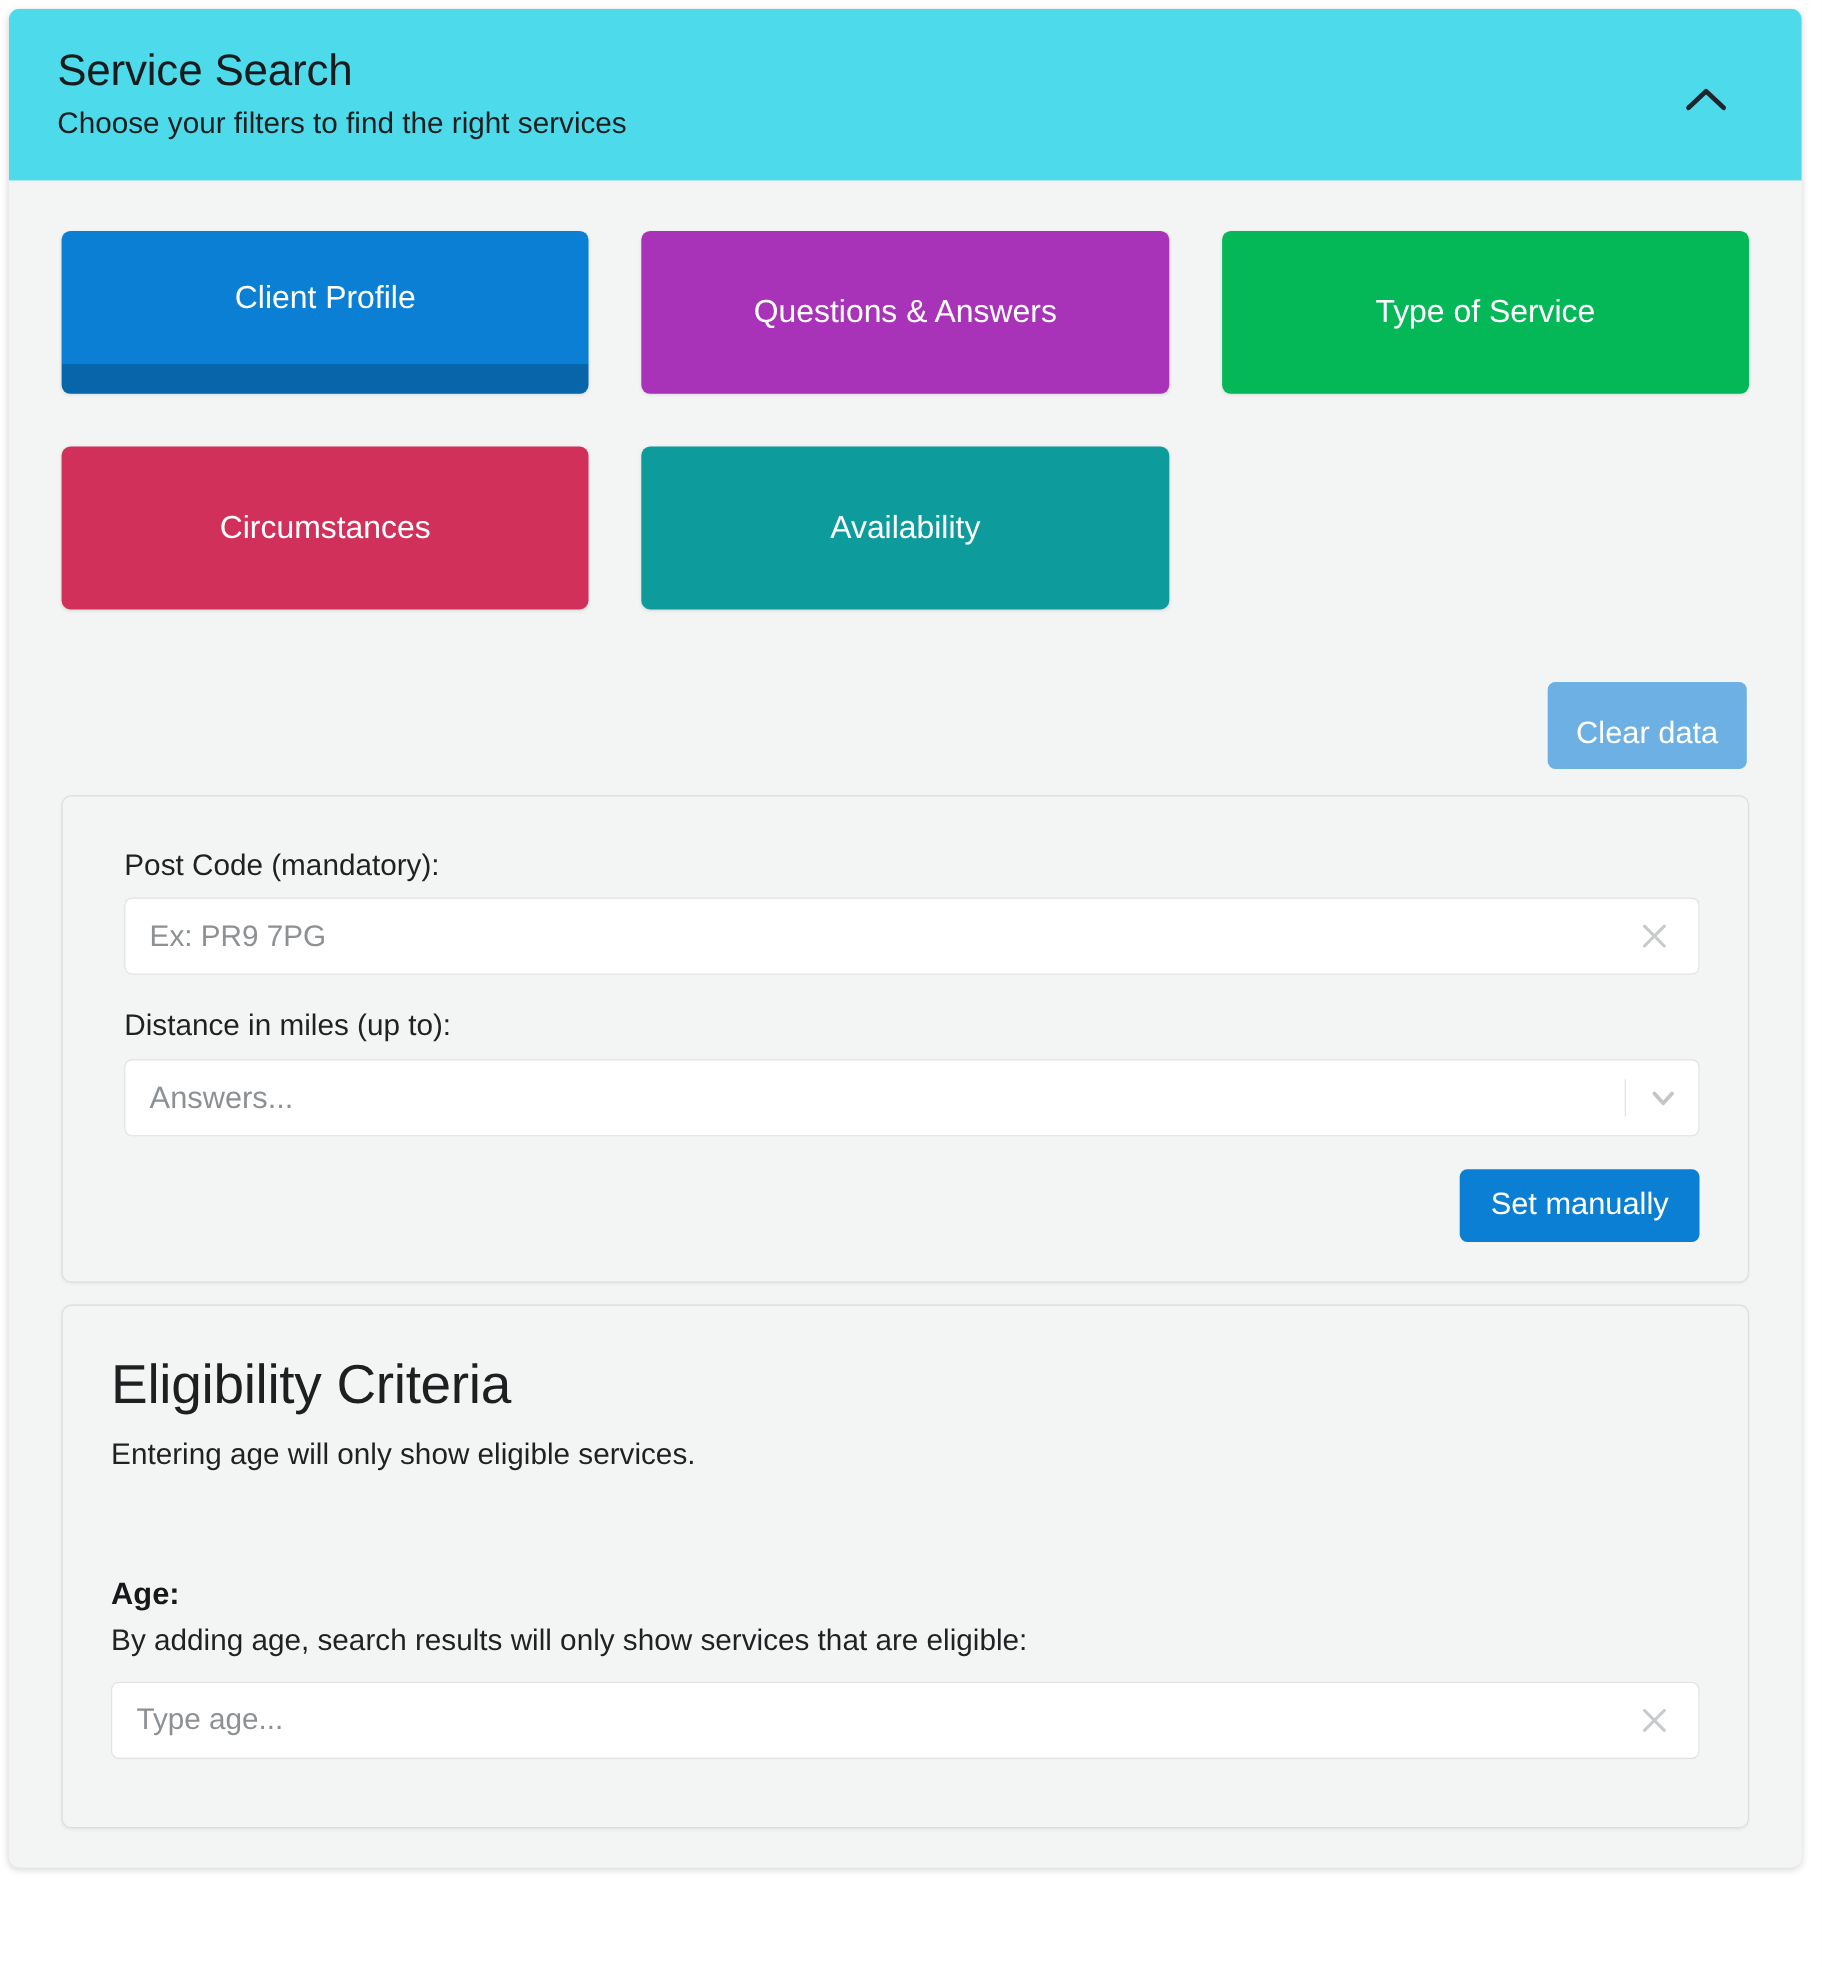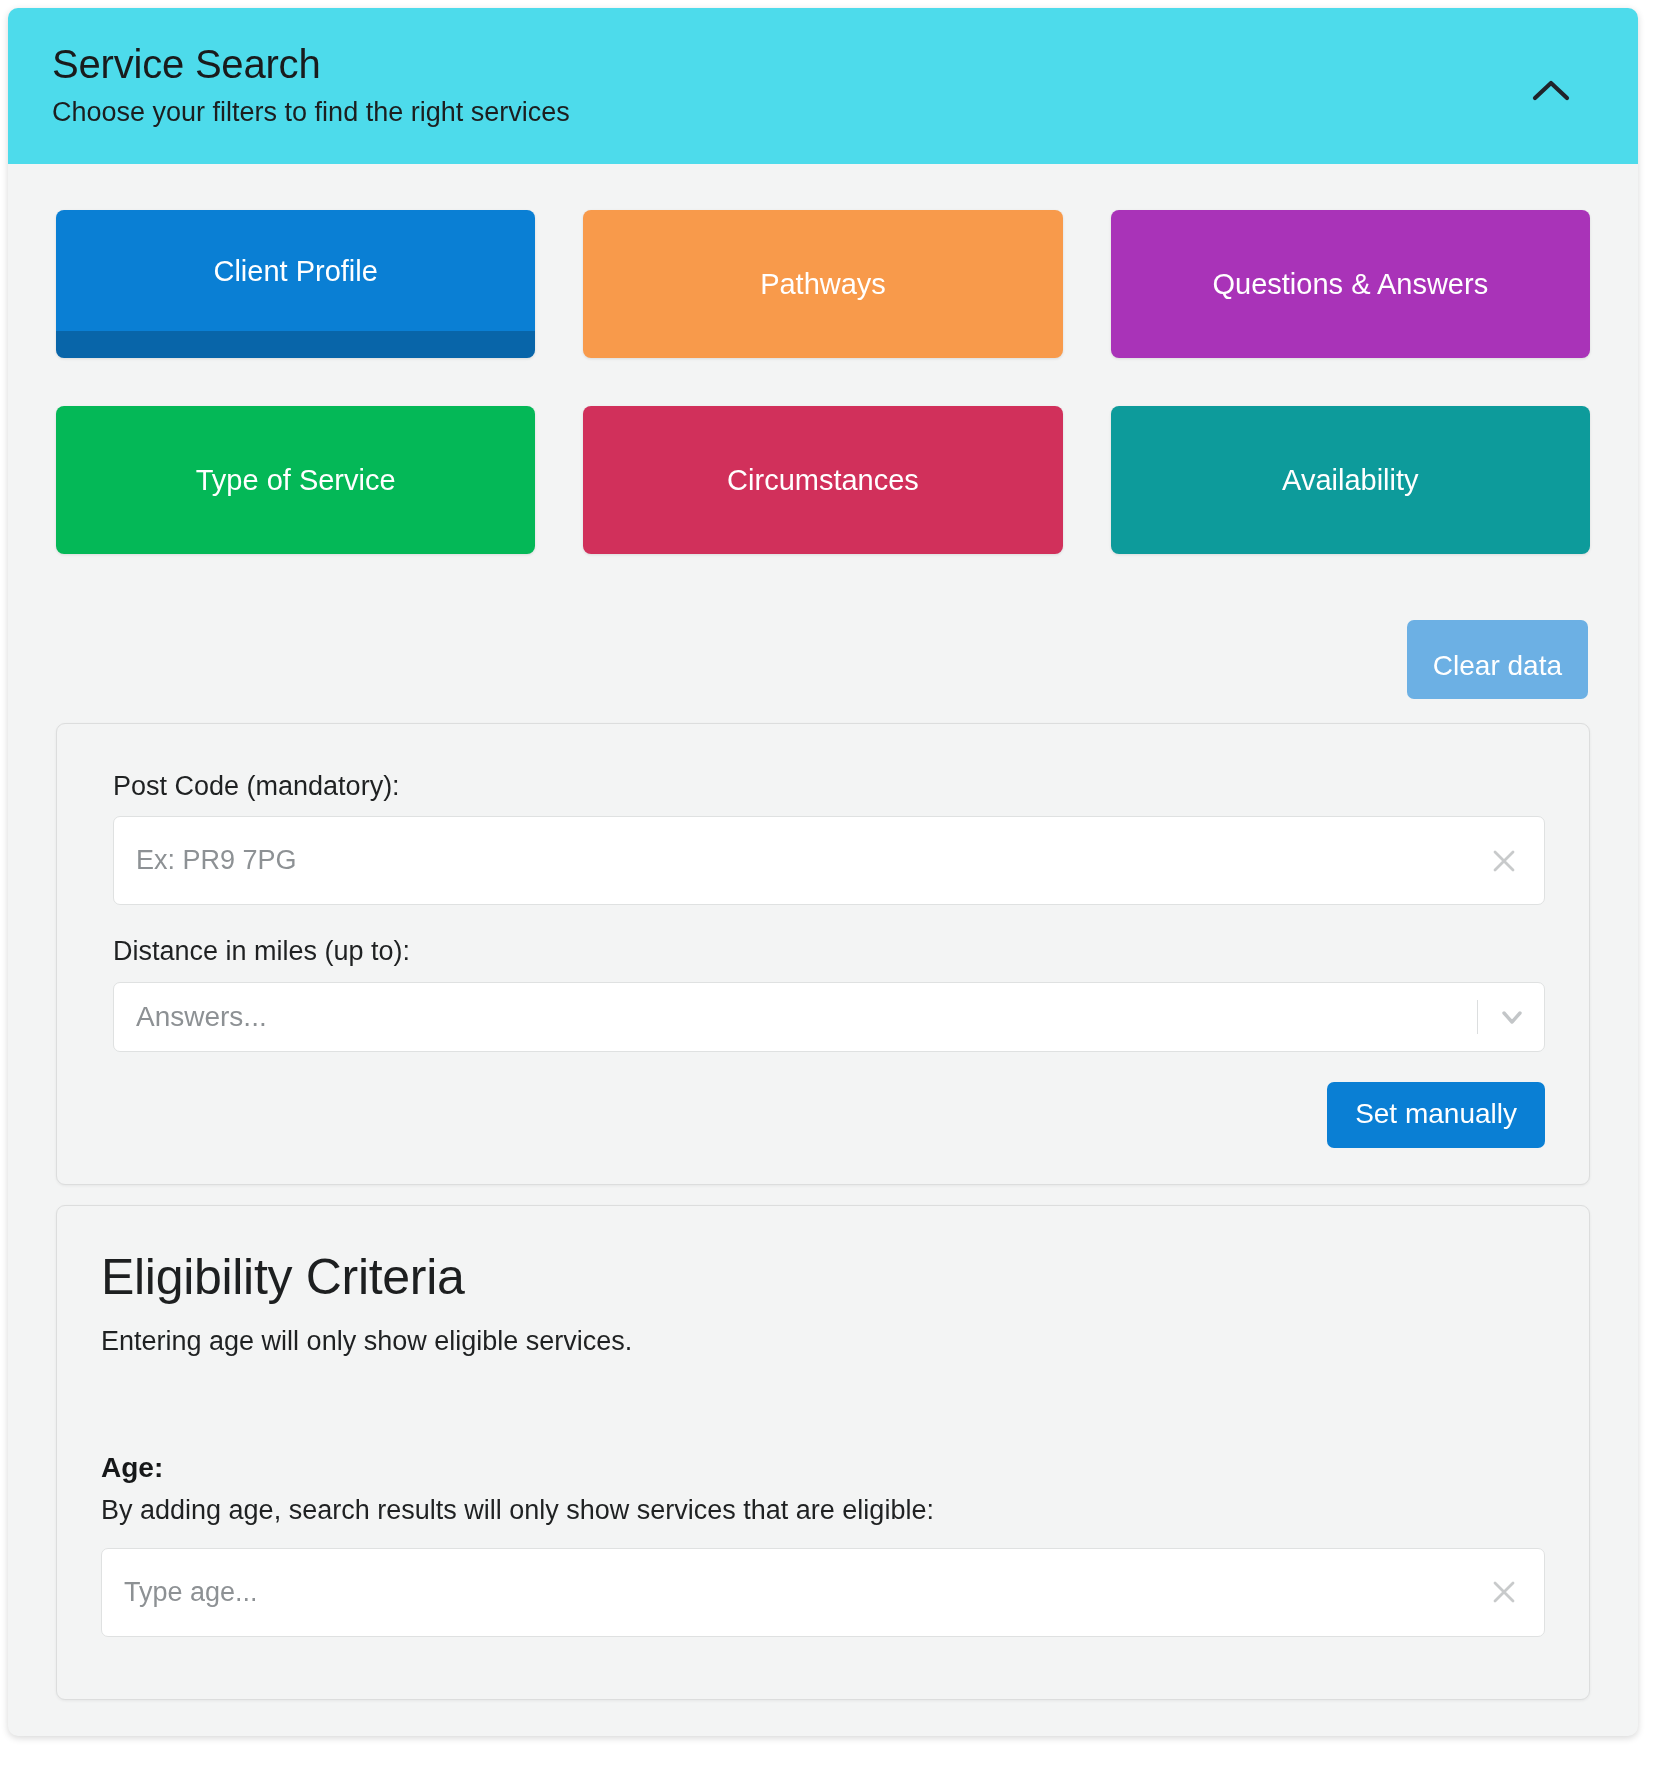--- a/index.html
+++ b/index.html
@@ -154,21 +154,21 @@
   }
 
   
   .input-shell {
     position: relative;
     display: flex;
     align-items: center;
     background: #ffffff;
     border: 1px solid #dfe1e1;
     border-radius: 7px;
-    height: 89px;
+    height: 70px;
     padding: 0 18px 0 22px;
   }
   .input-shell input {
     flex: 1 1 auto;
     border: none;
     outline: none;
     background: transparent;
     font-size: 27px;
     font-family: "Liberation Sans", sans-serif;
     color: #2a2c2d;
@@ -296,23 +296,20 @@
 
     <div class="panel-body">
 
       <div class="filter-grid">
 
         <button class="filter-btn has-progress" style="background: rgb(10, 127, 212);">
           <span class="fb-label">Client Profile</span>
           <span class="fb-progress"></span>
         </button>
 
-        <button class="filter-btn" style="background: rgb(248, 154, 75);">
-          <span class="fb-label">Pathways</span>
-        </button>
 
         <button class="filter-btn" style="background: rgb(169, 51, 184);">
           <span class="fb-label">Questions &amp; Answers</span>
         </button>
 
         <button class="filter-btn" style="background: rgb(4, 184, 87); justify-content: center;">
           <span class="fb-label">Type of Service</span>
         </button>
 
         <button class="filter-btn" style="background: rgb(209, 48, 91);">

